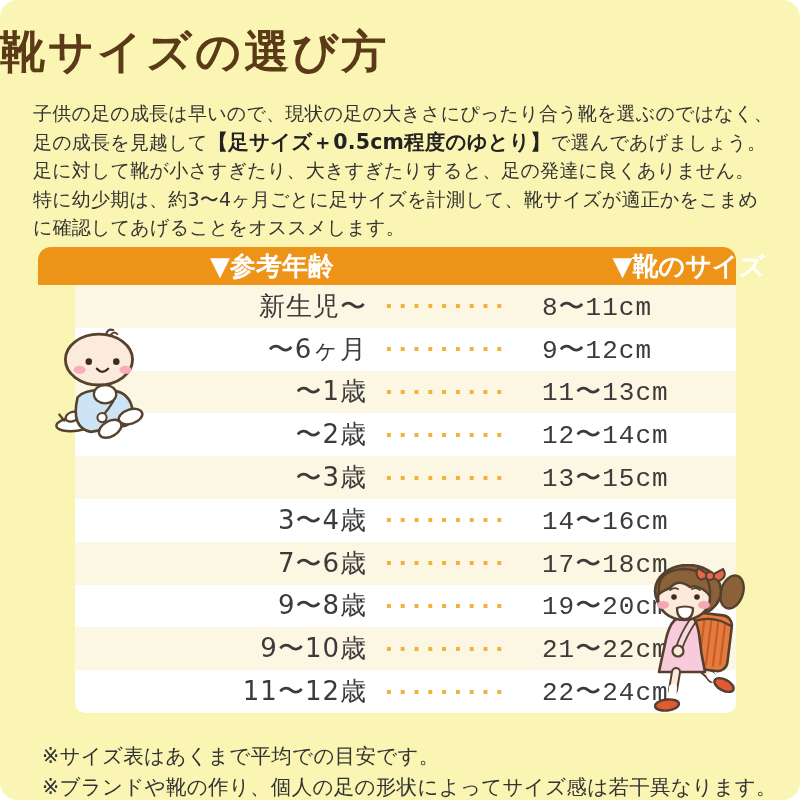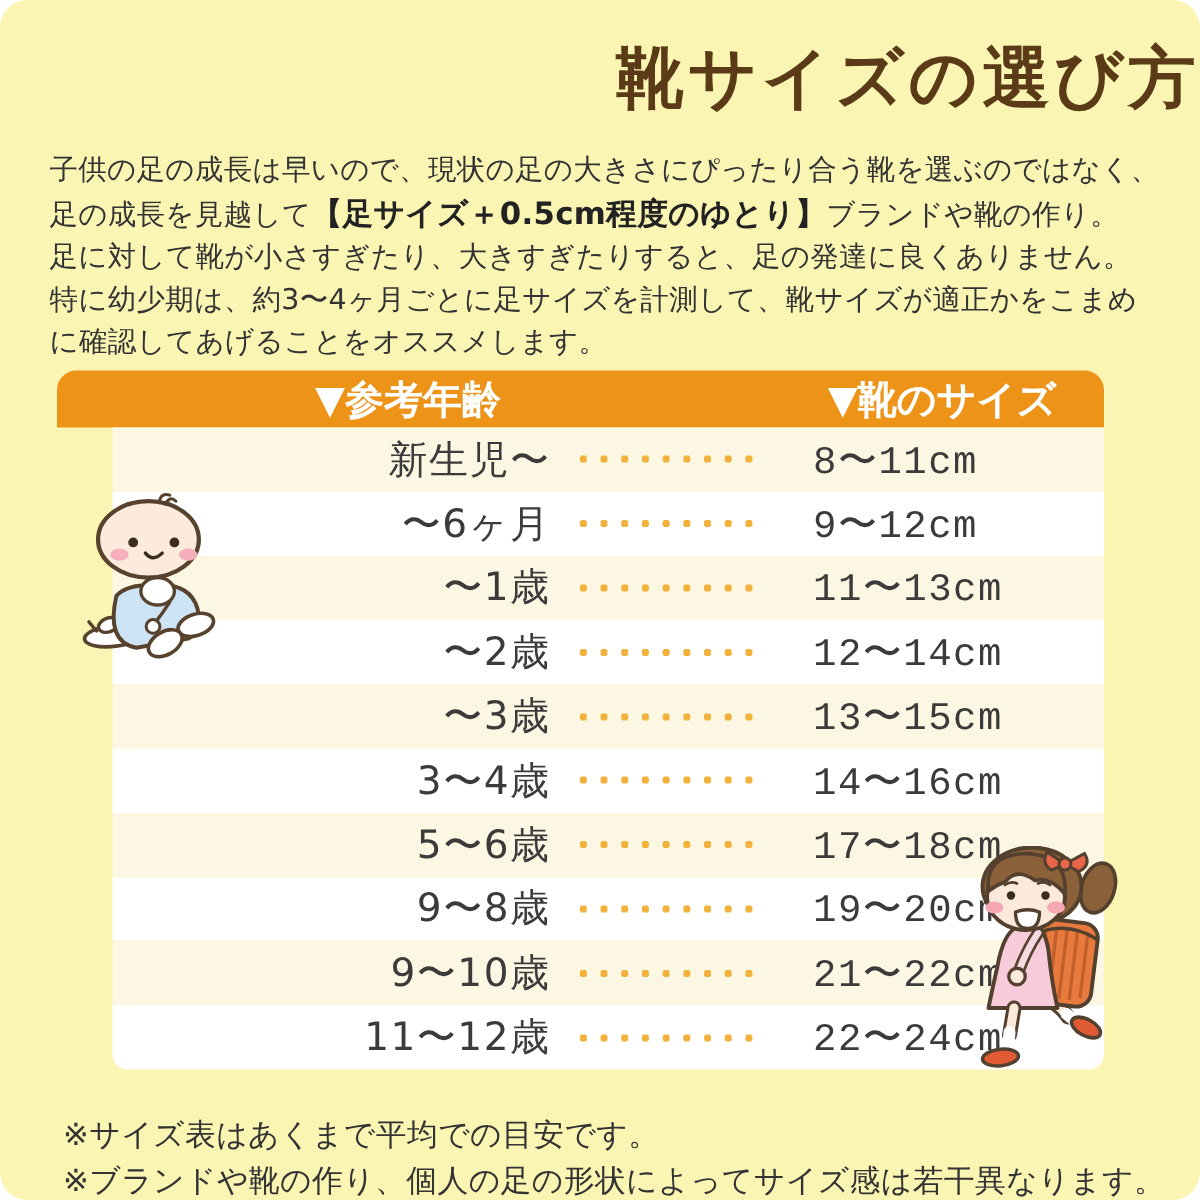--- a/index.html
+++ b/index.html
@@ -8,21 +8,21 @@
   .page{
     position:relative;
     width:800px;height:800px;
     background:#FAF5B2;
     border-radius:18px;
     overflow:hidden;
   }
   
   .page-title{
     position:absolute;top:22px;left:0;width:100%;
-    text-align:right;
+    text-align:left;
     font-size:45px;font-weight:800;letter-spacing:3px;
     color:#5B3A17;
   }
   
   .intro{
     position:absolute;top:99px;left:33px;width:736px;
     color:#333333;
     font-size:19px;line-height:28.6px;
     letter-spacing:0.2px;
     white-space:nowrap;
@@ -37,21 +37,21 @@
   .table-header{
     display:grid;
     grid-template-columns:302px 133px 292px;
     align-items:center;
     height:38px;
     background:#EC9318;
     border-radius:13px 13px 0 0;
     color:#ffffff;font-weight:800;font-size:26px;
   }
   .table-header .h-age{text-align:right;padding-right:6px;}
-  .table-header .h-size{text-align:center;padding-left:18px;}
+  .table-header .h-size{text-align:right;padding-left:18px;}
   .table-row{
     display:grid;
     grid-template-columns:302px 133px 292px;
     align-items:center;
     height:42.8px;
     font-size:26px;color:#3B3B3B;margin-left:37px;
   }
   .table-row:nth-child(odd){background:#FFFFFF;}
   .table-row:nth-child(even){background:#FCF7E2;}
   .table-row:last-child{border-radius:0 0 10px 10px;}
@@ -76,21 +76,21 @@
 </style>
 </head>
 <body>
 
 <div class="page">
 
   <div class="page-title">靴サイズの選び方</div>
 
   <div class="intro">
     <div>子供の足の成長は早いので、現状の足の大きさにぴったり合う靴を選ぶのではなく、</div>
-    <div><span>足の成長を見越して</span><span class="intro-bold">【足サイズ＋0.5cm程度のゆとり】</span><span>ブランドや靴の作り。</span></div>
+    <div><span>足の成長を見越して</span><span class="intro-bold">【足サイズ＋0.5cm程度のゆとり】</span><span>で選んであげましょう。</span></div>
     <div>足に対して靴が小さすぎたり、大きすぎたりすると、足の発達に良くありません。</div>
     <div>特に幼少期は、約3〜4ヶ月ごとに足サイズを計測して、靴サイズが適正かをこまめ</div>
     <div>に確認してあげることをオススメします。</div>
   </div>
 
   <div class="size-table">
     <div class="table-header">
       <div class="h-age">▼参考年齢</div>
       <div></div>
       <div class="h-size">▼靴のサイズ</div>
@@ -120,21 +120,21 @@
       <div class="cell-age">〜3歳</div>
       <div class="dotted-leader"></div>
       <div class="cell-size">13〜15cm</div>
     </div>
     <div class="table-row">
       <div class="cell-age">3〜4歳</div>
       <div class="dotted-leader"></div>
       <div class="cell-size">14〜16cm</div>
     </div>
     <div class="table-row">
-      <div class="cell-age">5〜6歳</div>
+      <div class="cell-age">7〜6歳</div>
       <div class="dotted-leader"></div>
       <div class="cell-size">17〜18cm</div>
     </div>
     <div class="table-row">
       <div class="cell-age">9〜8歳</div>
       <div class="dotted-leader"></div>
       <div class="cell-size">19〜20cm</div>
     </div>
     <div class="table-row">
       <div class="cell-age">9〜10歳</div>

